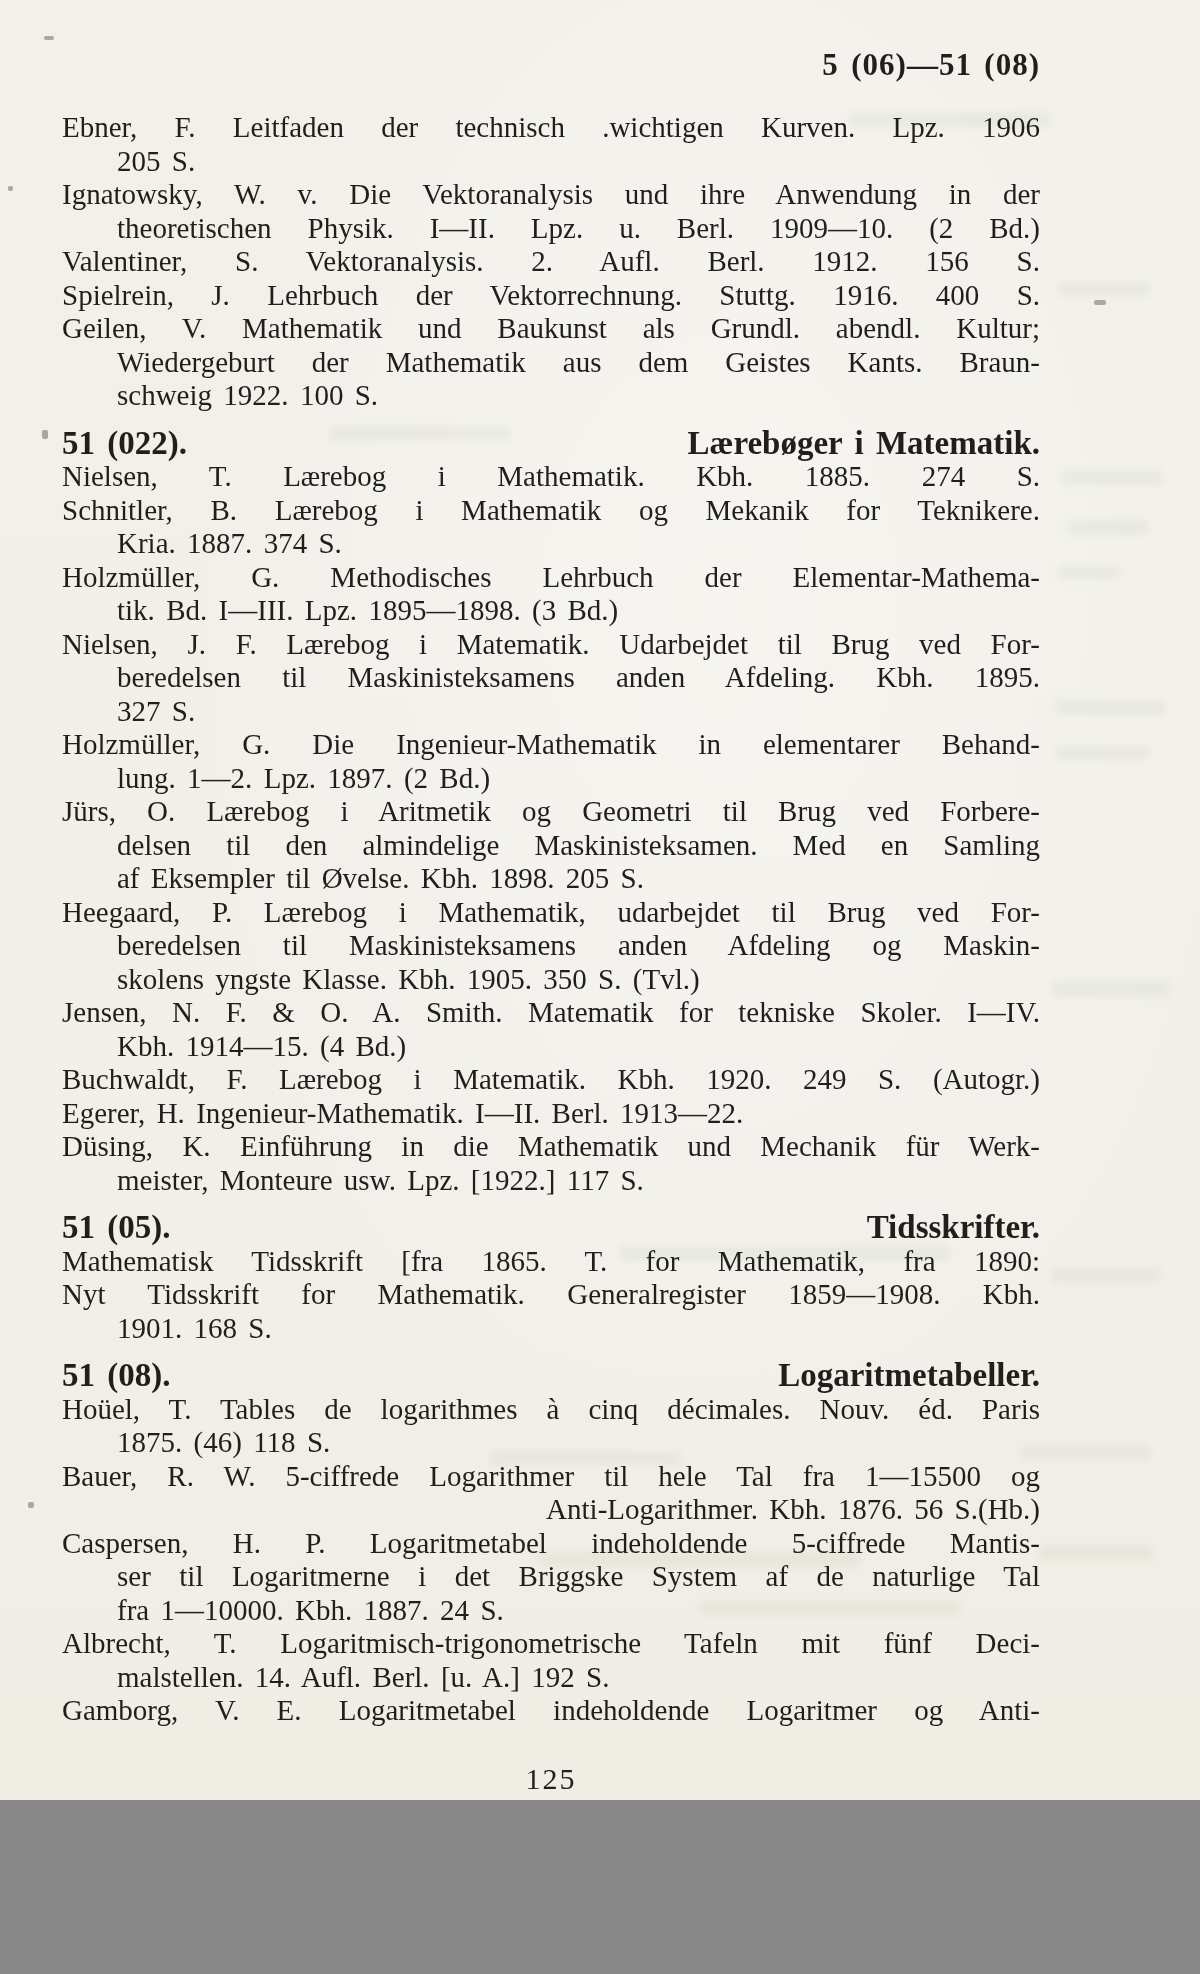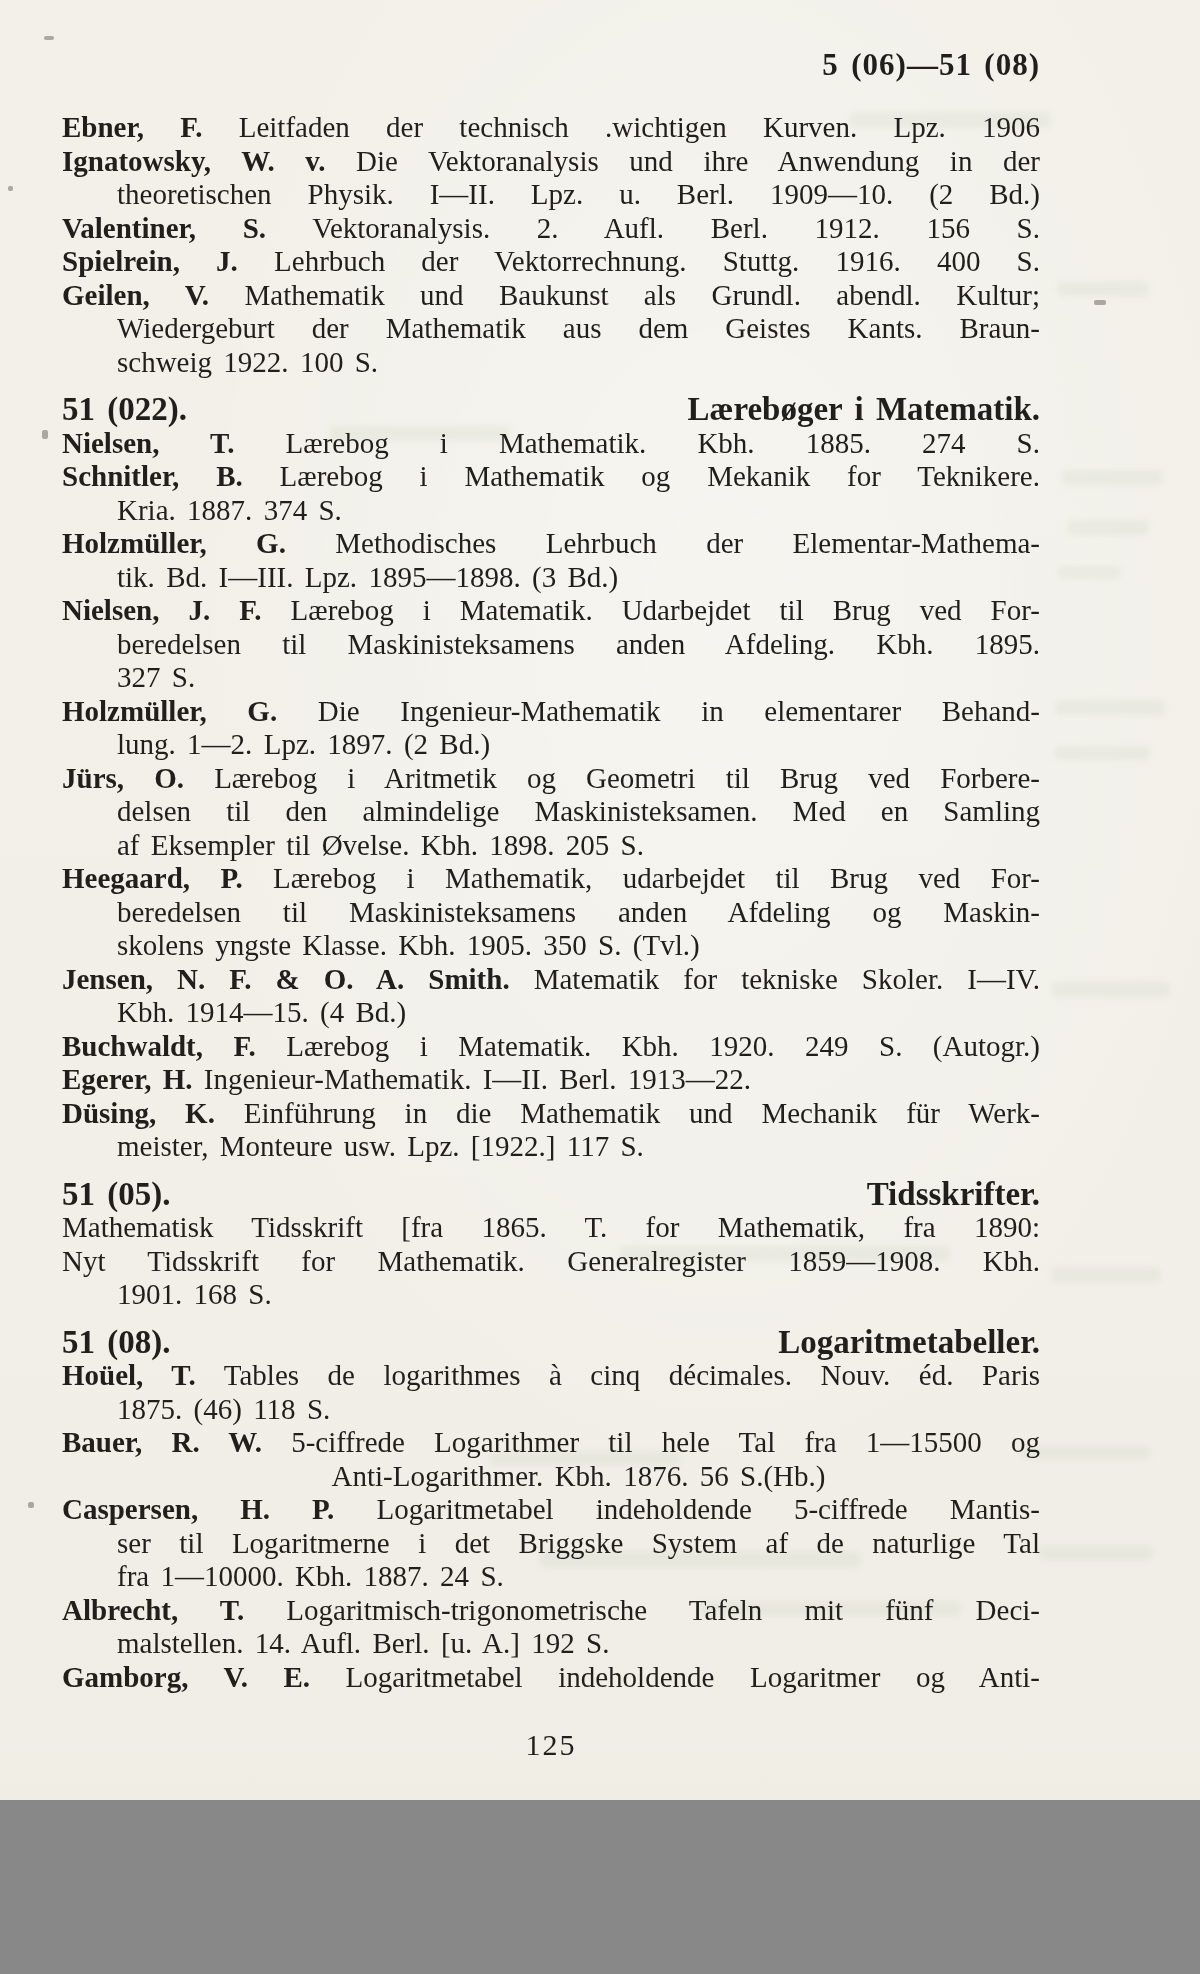--- a/index.html
+++ b/index.html
@@ -39,23 +39,23 @@
     height:33.5px;
   }
   .line.indent{padding-left:55px;}
   .line.justify{
     text-align:justify;
     text-align-last:justify;
     text-justify:inter-word;
   }
   .line.flex{
     display:flex;
-    justify-content:center;
+    justify-content:flex-end;
   }
-  .author{font-weight:bold;}
+  .author{font-weight:normal;}
   .section{
     display:flex;
     justify-content:space-between;
     font-weight:bold;
     font-size:33px;
     margin-top:14px;
     min-height:33.5px;
     height:33.5px;
   }
   .page-number{
@@ -109,20 +109,21 @@
   <i class="speck" style="left:42px;top:430px;width:6px;height:9px"></i>
   <i class="speck" style="left:1094px;top:300px;width:12px;height:5px"></i>
   <i class="speck" style="left:28px;top:1502px;width:6px;height:6px"></i>
   <i class="speck" style="left:560px;top:1924px;width:7px;height:5px"></i>
 
   <div class="column">
     <div class="running-head">5 (06)—51 (08)</div>
 
     <div class="content" id="content">
         <div class="line justify"><span class="author">Ebner, F.</span> Leitfaden der technisch .wichtigen Kurven. Lpz. 1906</div>
+        <div class="line indent">205 S.</div>
         <div class="line justify"><span class="author">Ignatowsky, W. v.</span> Die Vektoranalysis und ihre Anwendung in der</div>
         <div class="line indent justify">theoretischen Physik. I—II. Lpz. u. Berl. 1909—10. (2 Bd.)</div>
         <div class="line justify"><span class="author">Valentiner, S.</span> Vektoranalysis. 2. Aufl. Berl. 1912. 156 S.</div>
         <div class="line justify"><span class="author">Spielrein, J.</span> Lehrbuch der Vektorrechnung. Stuttg. 1916. 400 S.</div>
         <div class="line justify"><span class="author">Geilen, V.</span> Mathematik und Baukunst als Grundl. abendl. Kultur;</div>
         <div class="line indent justify">Wiedergeburt der Mathematik aus dem Geistes Kants. Braun-</div>
         <div class="line indent">schweig 1922. 100 S.</div>
         <div class="section">
           <span>51 (022).</span>
           <span>Lærebøger i Matematik.</span>

